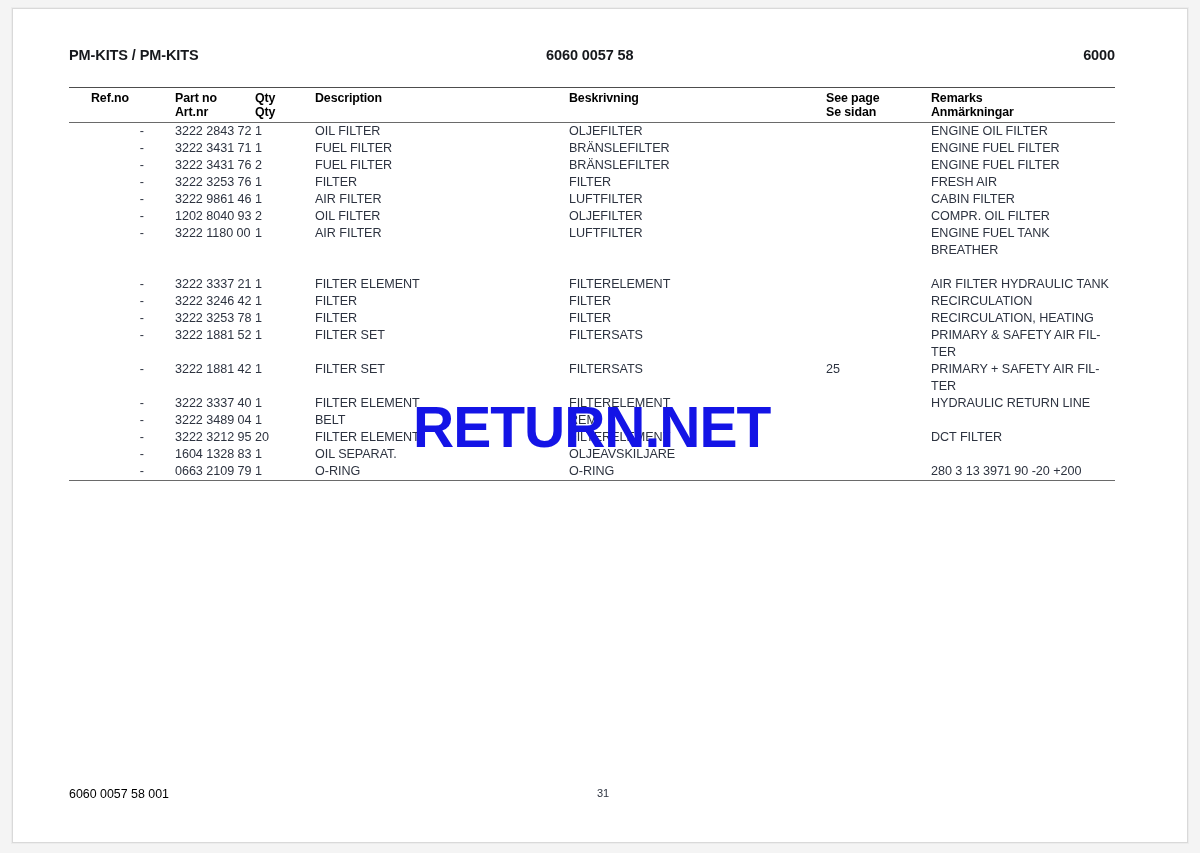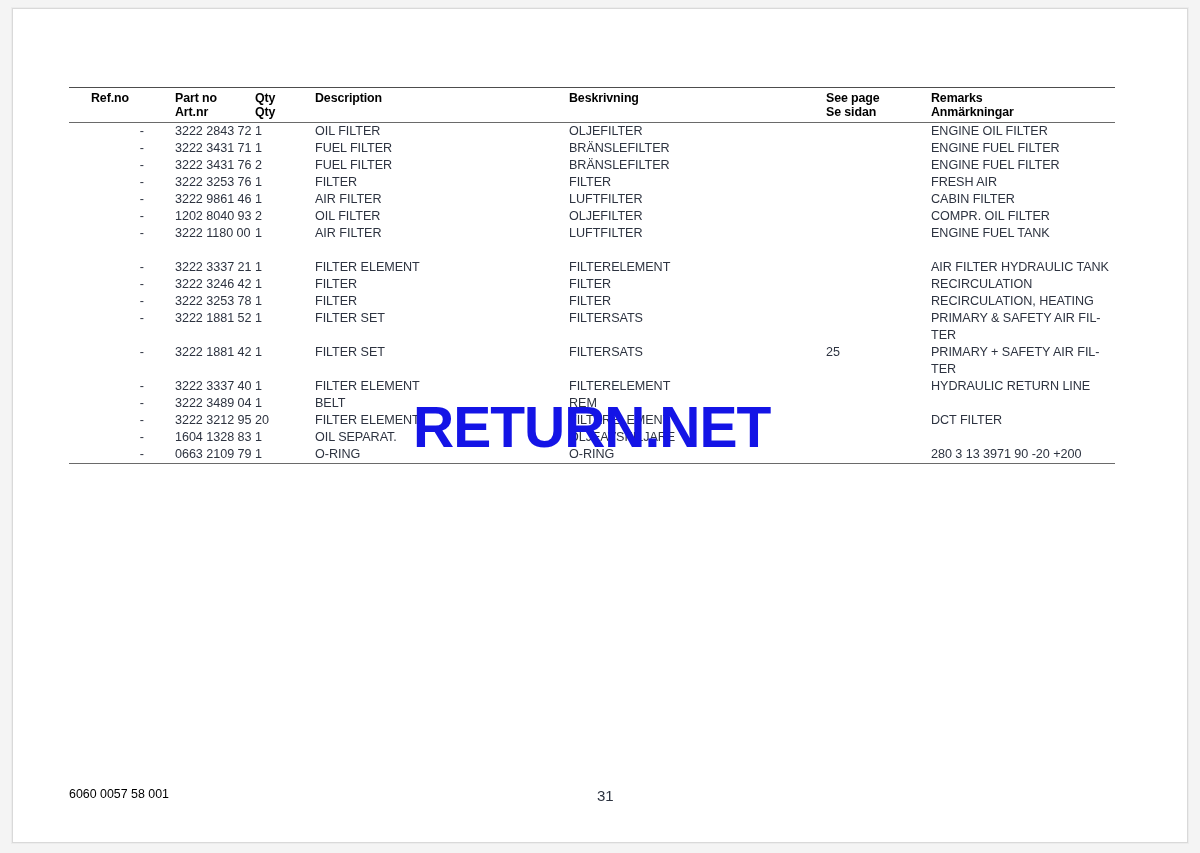--- a/index.html
+++ b/index.html
@@ -161,31 +161,36 @@
     left: 0;
     top: 0;
     font-size: 12.4px;
     color: #000000;
     white-space: nowrap;
   }
   .ftr-center {
     position: absolute;
     left: 528px;
     top: 0;
-    font-size: 15px;
+    font-size: 11px;
     color: #2d3340;
     white-space: nowrap;
   }
 </style>
 </head>
 <body>
 
 <div class="viewport">
   <div class="page-sheet">
 
+    <div class="page-header">
+      <div class="hdr-left">PM-KITS / PM-KITS</div>
+      <div class="hdr-center">6060 0057 58</div>
+      <div class="hdr-right">6000</div>
+    </div>
 
     <div class="table-wrap">
       <div class="rule"></div>
 
       <div class="col-head">
         <div class="cell c-ref line1">Ref.no</div>
         <div class="cell c-part line1">Part no</div>
         <div class="cell c-part line2">Art.nr</div>
         <div class="cell c-qty line1">Qty</div>
         <div class="cell c-qty line2">Qty</div>
@@ -249,20 +254,23 @@
             <div class="cell c-rem">COMPR. OIL FILTER</div>
           </div>
           <div class="data-row">
             <div class="cell c-refv">-</div>
             <div class="cell c-part">3222 1180 00</div>
             <div class="cell c-qty">1</div>
             <div class="cell c-desc">AIR FILTER</div>
             <div class="cell c-besk">LUFTFILTER</div>
             <div class="cell c-rem">ENGINE FUEL TANK</div>
           </div>
+          <div class="data-row">
+            <div class="cell c-rem">BREATHER</div>
+          </div>
           <div class="data-row spacer"></div>
           <div class="data-row">
             <div class="cell c-refv">-</div>
             <div class="cell c-part">3222 3337 21</div>
             <div class="cell c-qty">1</div>
             <div class="cell c-desc">FILTER ELEMENT</div>
             <div class="cell c-besk">FILTERELEMENT</div>
             <div class="cell c-rem">AIR FILTER HYDRAULIC TANK</div>
           </div>
           <div class="data-row">

